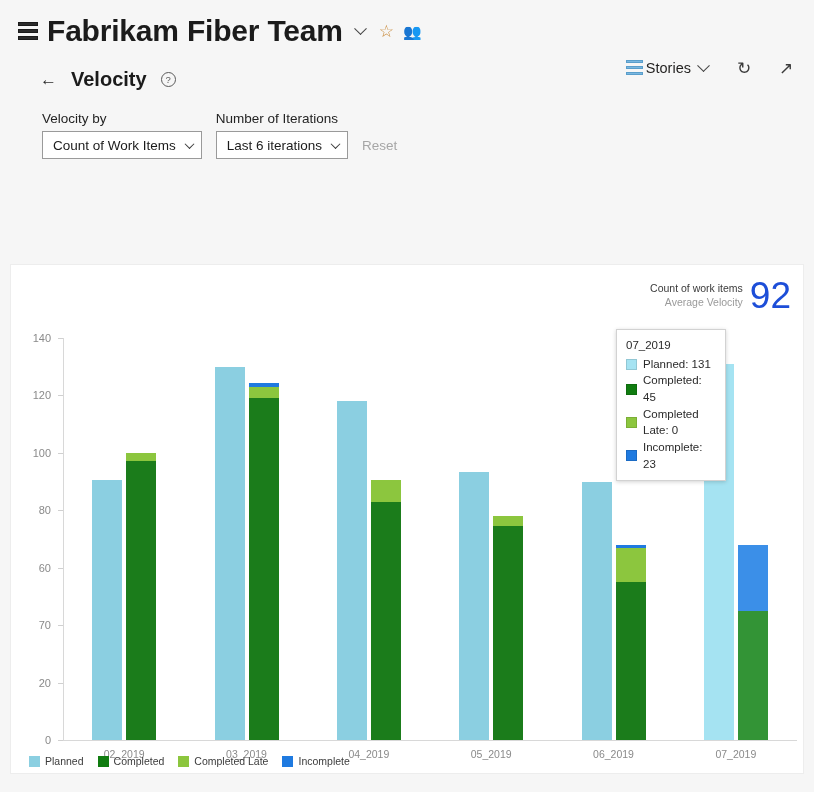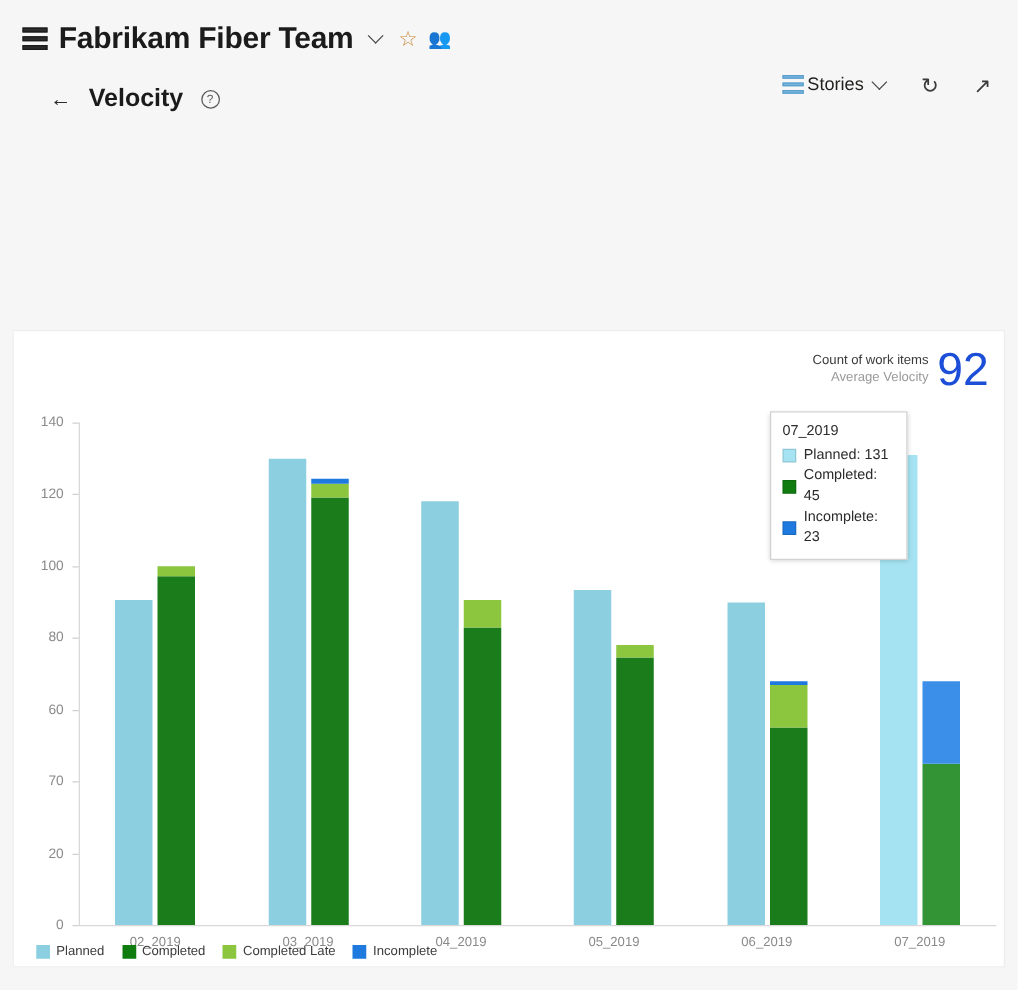--- a/index.html
+++ b/index.html
@@ -21,21 +21,21 @@
   .title-row { display:flex; align-items:center; gap:9px; height:30px; }
   .team-icon { width:20px; height:20px; position:relative; flex:0 0 auto; }
   .team-icon i {
     position:absolute; left:0; width:20px; height:4px; background:#2b2b2b;
     border:1px solid #1b1b1b;
   }
   .team-icon i:nth-child(1){ top:1px; }
   .team-icon i:nth-child(2){ top:8px; }
   .team-icon i:nth-child(3){ top:15px; }
   .team-title {
-    font-size:24px; font-weight:bold; letter-spacing:-0.2px; color:#1b1b1b;
+    font-size:30px; font-weight:bold; letter-spacing:-0.2px; color:#1b1b1b;
   }
   .chev {
     display:inline-block; width:9px; height:9px;
     border-right:1.6px solid #454545; border-bottom:1.6px solid #454545;
     transform: rotate(45deg) translate(-2px,-2px);
   }
   .chev-wrap { width:18px; height:18px; display:flex; align-items:center; justify-content:center; }
   .star-icon { color:#c98a3a; font-size:17px; line-height:1; }
   .people-icon { color:#3b3b3b; font-size:15px; line-height:1; }
 
@@ -181,20 +181,37 @@
   <div class="icon-btn">↗</div>
 </div>
 
 <div class="sub-head">
   <div class="page-title-row">
     <span class="back-arrow">←</span>
     <span class="page-title">Velocity</span>
     <span class="help-icon">?</span>
   </div>
 
+  <div class="controls">
+    <div class="ctrl-group">
+      <div class="ctrl-label">Velocity by</div>
+      <div class="dropdown">
+        <span>Count of Work Items</span>
+        <span class="dd-chev"></span>
+      </div>
+    </div>
+    <div class="ctrl-group">
+      <div class="ctrl-label">Number of Iterations</div>
+      <div class="dropdown">
+        <span>Last 6 iterations</span>
+        <span class="dd-chev"></span>
+      </div>
+    </div>
+    <div class="reset-btn">Reset</div>
+  </div>
 </div>
 
 <div class="card">
 
   <div class="avg-block">
     <div class="avg-text">
       <div class="avg-l1">Count of work items</div>
       <div class="avg-l2">Average Velocity</div>
     </div>
     <div class="avg-num">92</div>
@@ -251,20 +268,24 @@
       <div class="tt-title">07_2019</div>
       <div class="tt-row">
         <span class="tt-sw" style="background: rgb(165, 227, 242);"></span>
         <span>Planned: 131</span>
       </div>
       <div class="tt-row">
         <span class="tt-sw" style="background: rgb(16, 124, 16);"></span>
         <span>Completed: 45</span>
       </div>
       <div class="tt-row">
+        <span class="tt-sw" style="background: rgb(140, 198, 62);"></span>
+        <span>Completed Late: 0</span>
+      </div>
+      <div class="tt-row">
         <span class="tt-sw" style="background: rgb(31, 122, 224);"></span>
         <span>Incomplete: 23</span>
       </div>
     </div>
 
   <div class="legend" id="legend">
       <div class="lg-item">
         <span class="lg-sw" style="background: rgb(139, 207, 225);"></span>
         <span>Planned</span>
       </div>

